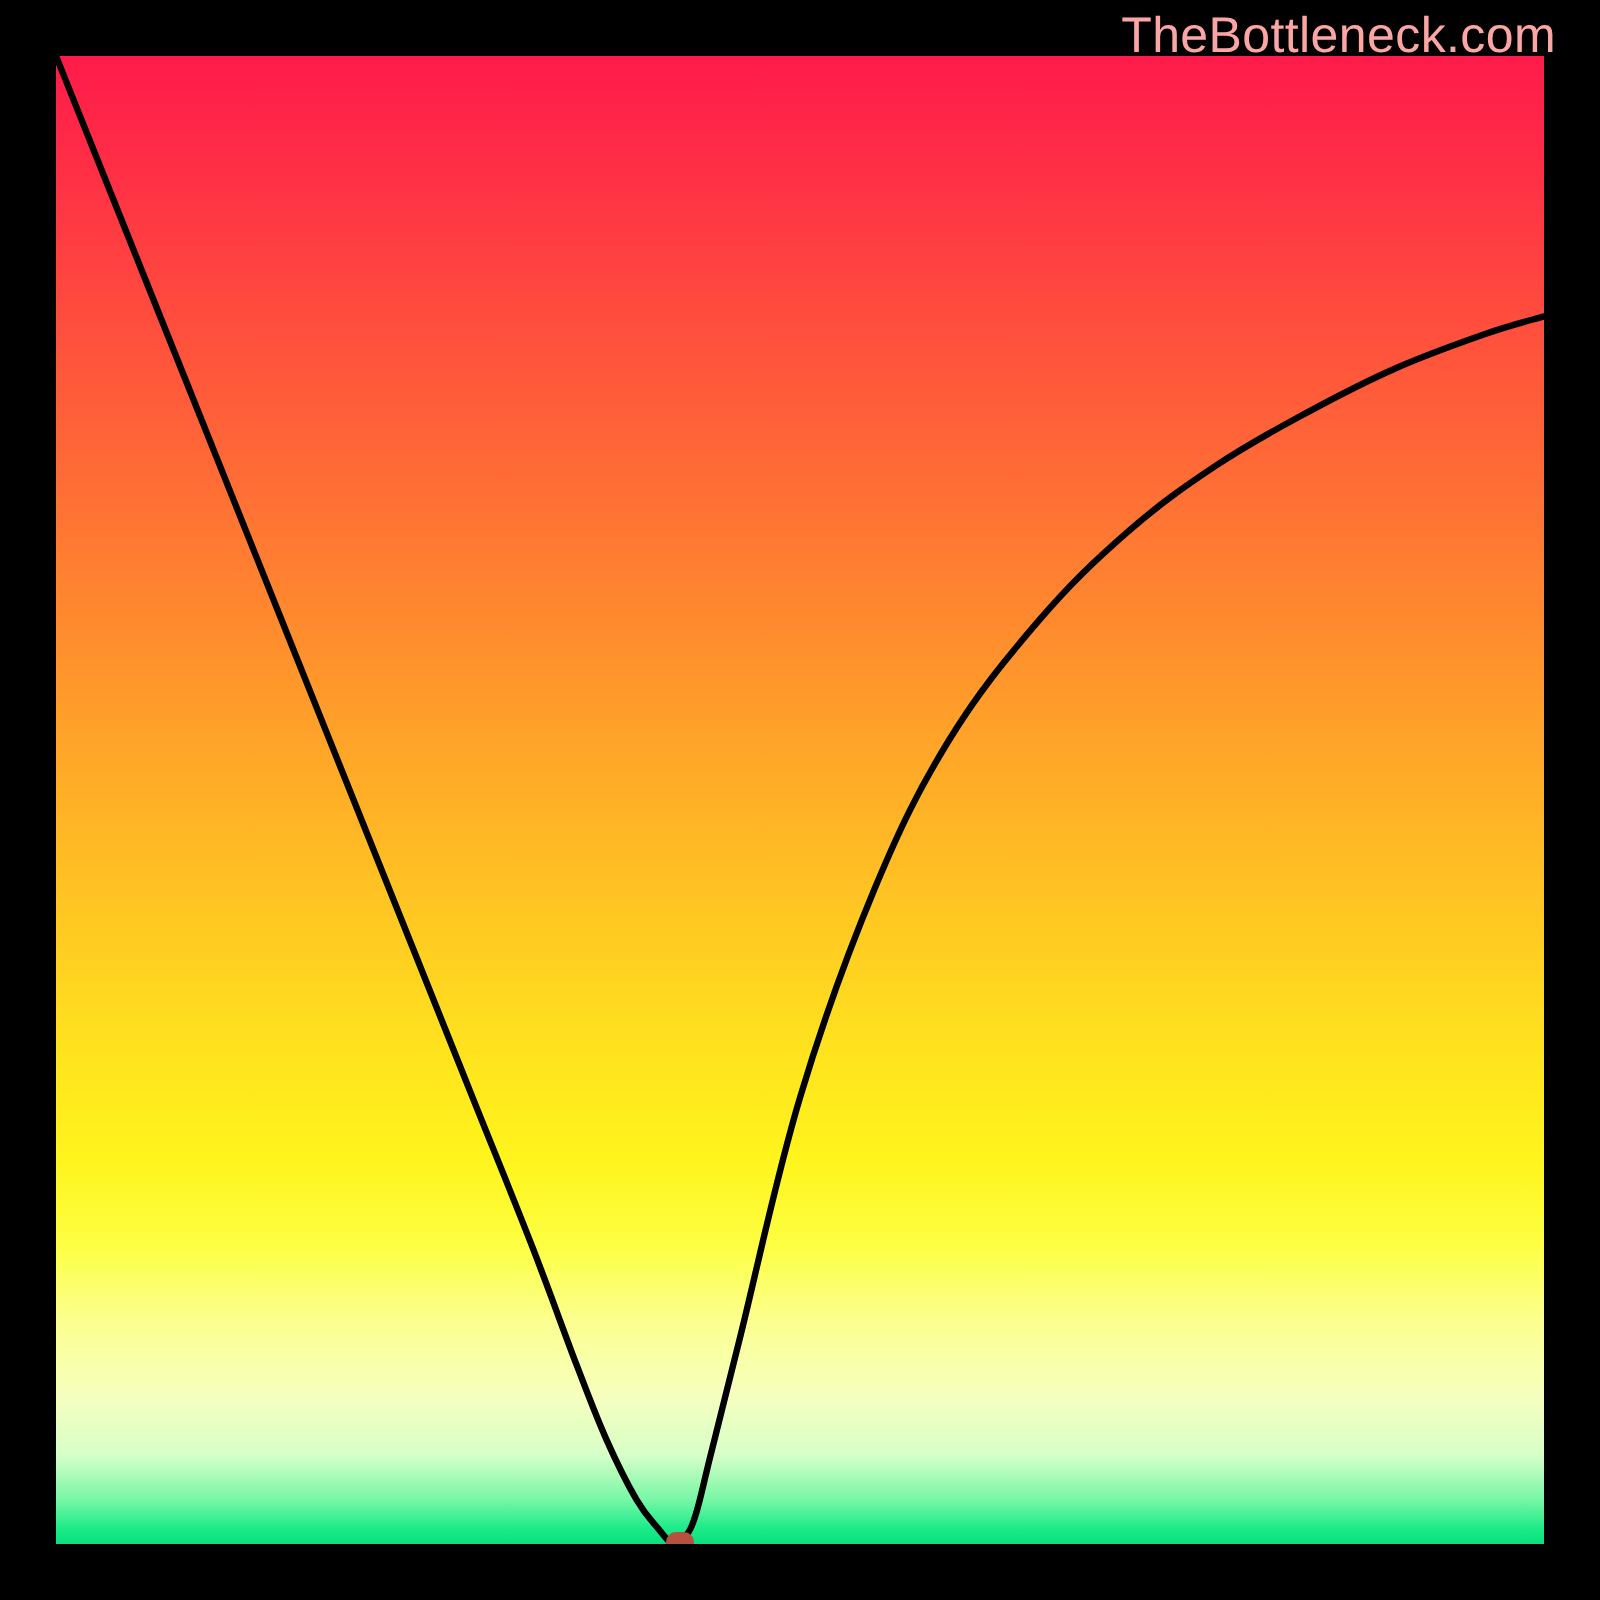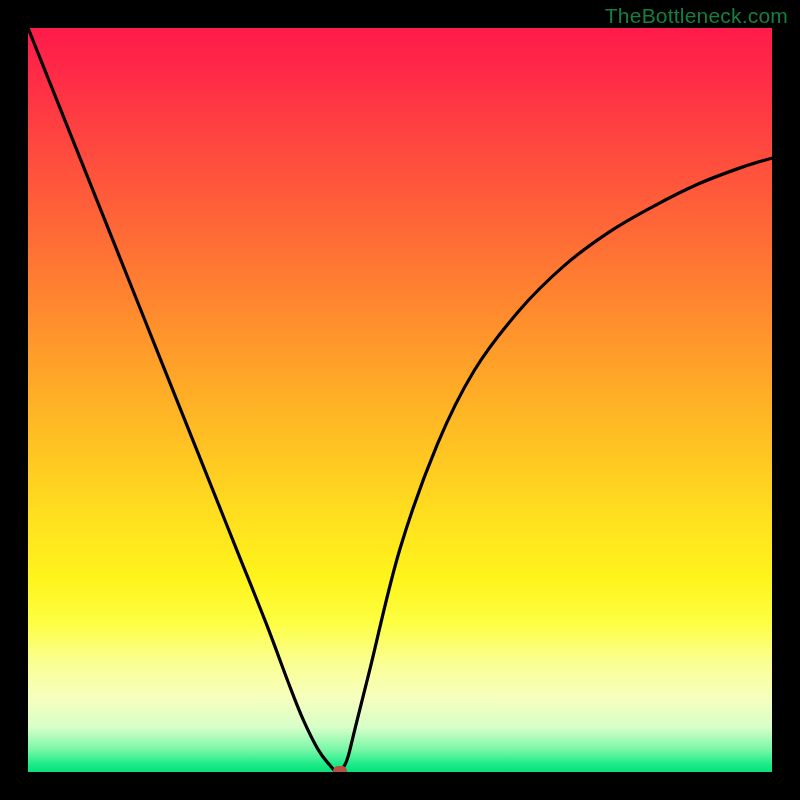--- a/index.html
+++ b/index.html
@@ -49,23 +49,23 @@
       #f6ffbe 90%,
       #d7ffc8 94%,
       #78f7a6 97%,
       #1aeb88 99%,
       #0adf7b 100%
     );
   }
   .watermark {
     position: absolute;
     top: 4px;
-    right: 12px;
-    color: #15803d;
-    font-size: 21px;
+    right: 22px;
+    color: #fca5a5;
+    font-size: 25px;
     letter-spacing: 0.2px;
     user-select: none;
   }
   svg.curve {
     position: absolute;
     left: 0;
     top: 0;
     width: 100%;
     height: 100%;
   }

